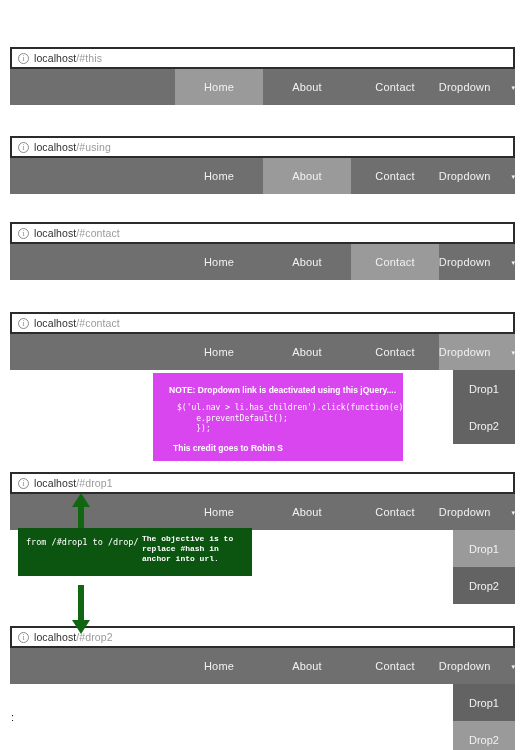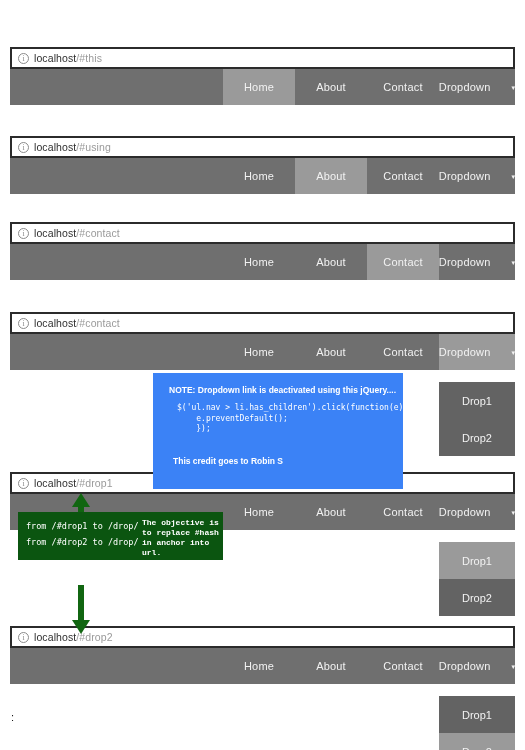--- a/index.html
+++ b/index.html
@@ -46,77 +46,76 @@
   
   .navbar {
     position: relative;
     height: 36px;
     background: #6f6f6f;
     display: flex;
     justify-content: flex-end;
     align-items: stretch;
   }
   .nav-item {
-    width: 72px;
+    width: 88px;
     display: flex;
     align-items: center;
     justify-content: center;
     color: #f2f2f2;
     font-size: 11px;
     letter-spacing: .2px;
     white-space: nowrap;
   }
   .nav-item.active { background: #9a9a9a; }
   .nav-item.drop { width: 76px; gap: 16px; }
   .caret { font-size: 7px; margin-left: 5px; position: relative; top: 1px; }
 
   
   .submenu {
     position: absolute;
     right: 0;
-    top: 48px;
-    width: 76px;
+    top: 36px;
+    width: 62px;
     background: #636363;
     z-index: 5;
   }
   .submenu-item {
     height: 37px;
     display: flex;
     align-items: center;
     justify-content: center;
     color: #f2f2f2;
     font-size: 11px;
   }
   .submenu-item.active { background: #9a9a9a; }
 
   
   .note-box {
     position: absolute;
     left: 153px; top: 373px;
-    width: 250px; height: 116px;
-    background: #3b82f6;
+    width: 250px; height: 88px;
+    background: #d946ef;
     z-index: 8;
   }
   .note-title {
     position: absolute; left: 16px; top: 12px;
     font-size: 8.5px; font-weight: bold; color: #ffffff;
     white-space: nowrap;
   }
   .note-code {
     position: absolute; left: 24px; top: 30px;
     font-family: "DejaVu Sans Mono", monospace;
     font-size: 8px; color: #ffffff;
     line-height: 10.5px;
     white-space: pre;
   }
   .note-credit {
     position: absolute; left: 20px; top: 70px;
     font-size: 8.5px; font-weight: bold; color: #ffffff;
     white-space: nowrap;
-    margin-top: 13px;
   }
 
   
   .arrow-line {
     position: absolute;
     left: 78px;
     width: 6px;
     background: #116611;
     z-index: 6;
   }
@@ -126,22 +125,22 @@
     width: 0; height: 0;
     border-left: 9px solid transparent;
     border-right: 9px solid transparent;
     z-index: 7;
   }
   .arrow-head.up { border-bottom: 14px solid #116611; }
   .arrow-head.down { border-top: 14px solid #116611; }
 
   .green-box {
     position: absolute;
-    left: 18px; top: 512px;
-    width: 205px; height: 48px;
+    left: 18px; top: 528px;
+    width: 234px; height: 48px;
     background: #0b5510;
     z-index: 7;
     display: flex;
   }
   .green-left {
     width: 122px;
     padding: 6px 0 0 8px;
     font-family: "DejaVu Sans Mono", monospace;
     font-size: 8.5px;
     color: #ffffff;
@@ -287,20 +286,19 @@
   </div>
 
   <div class="arrow-line" style="top:505px; height:45px;"></div>
   <div class="arrow-head up" style="top:493px;"></div>
   <div class="arrow-line" style="top:585px; height:40px;"></div>
   <div class="arrow-head down" style="top:620px;"></div>
 
   <div class="green-box">
     <div class="green-left">
       <div>from /#drop1 to /drop/</div>
-      <div>from /#drop2 to /drop/</div>
     </div>
     <div class="green-right">The objective is to replace #hash in anchor into url.</div>
   </div>
 
   <div class="artifact">:</div>
 
 </div>
 
 </body></html>

